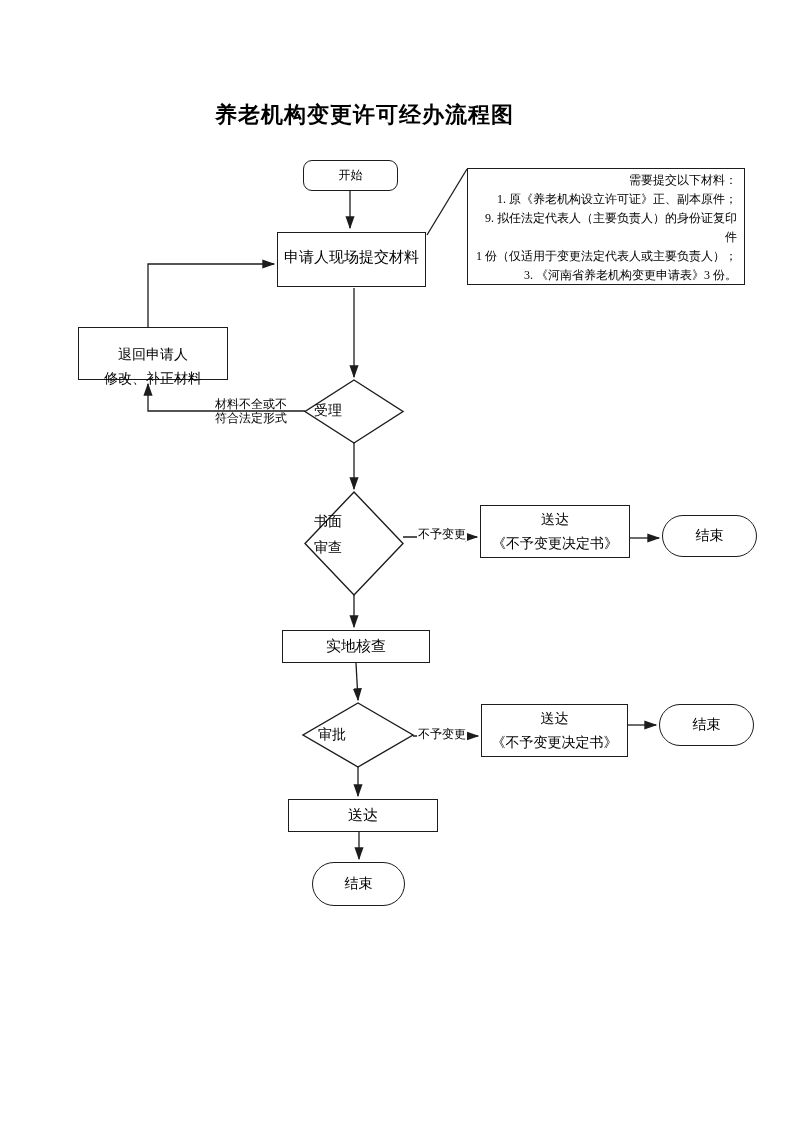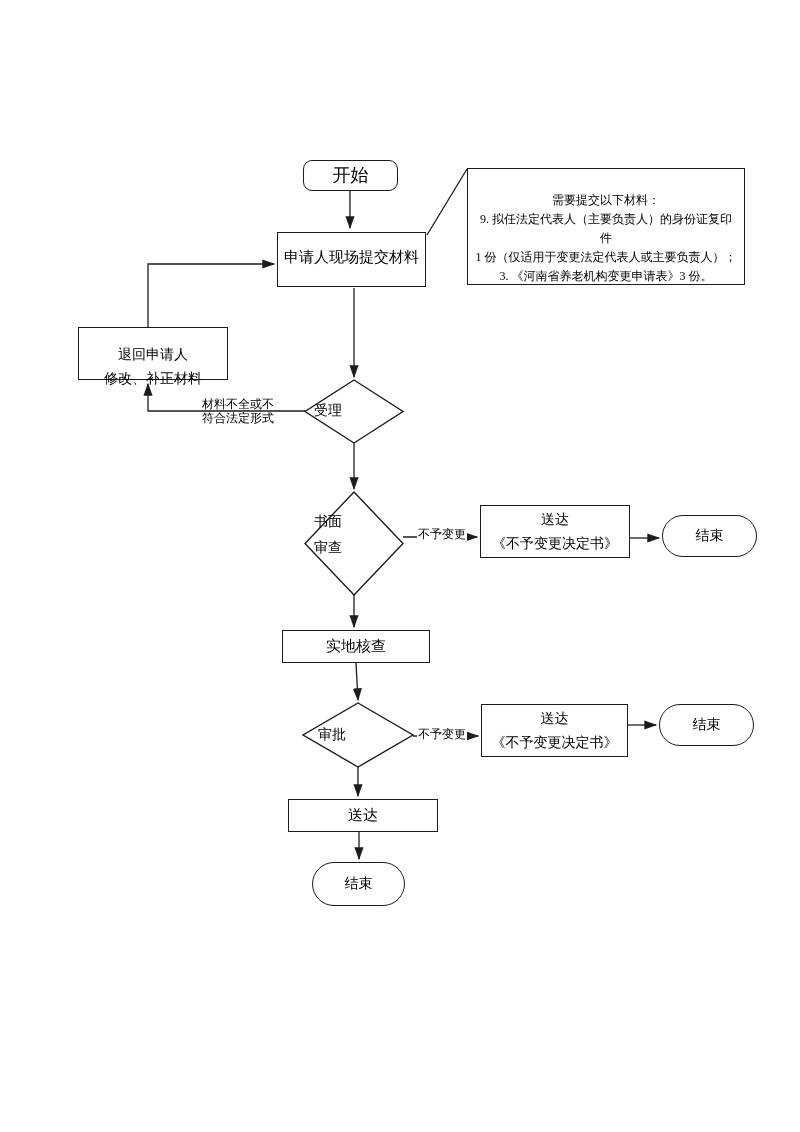--- a/index.html
+++ b/index.html
@@ -9,40 +9,40 @@
   }
   #connectors{position:absolute;left:0;top:0;z-index:1;}
   .abs{position:absolute;box-sizing:border-box;z-index:2;}
   .title{
     left:215px;top:100px;font-size:22px;font-weight:bold;letter-spacing:1px;white-space:nowrap;
   }
   .node{
     border:1.4px solid #1c1c1c;background:#ffffff;text-align:center;
     font-size:15px;line-height:20px;
   }
-  .start{left:303px;top:160px;width:95px;height:31px;border-radius:9px;line-height:28px;font-size:18px;}
+  .start{left:303px;top:160px;width:95px;height:31px;border-radius:9px;line-height:28px;font-size:12px;}
   .submit{left:277px;top:232px;width:149px;height:55px;padding-top:14px;}
   .callout{
-    left:467px;top:168px;width:278px;height:117px;text-align:center;
-    font-size:12px;line-height:19px;padding:22px 7px;
+    left:467px;top:168px;width:278px;height:117px;text-align:right;
+    font-size:12px;line-height:19px;padding:2px 7px;
   }
   .return-box{left:78px;top:327px;width:150px;height:53px;font-size:14px;line-height:24px;padding-top:15px;}
   .deliver1{left:480px;top:505px;width:150px;height:53px;font-size:14px;line-height:24px;padding-top:2px;}
   .end1{left:662px;top:515px;width:95px;height:42px;border-radius:21px;line-height:39px;font-size:14px;}
   .onsite{left:282px;top:630px;width:148px;height:33px;line-height:30px;}
   .deliver2{left:481px;top:704px;width:147px;height:53px;font-size:14px;line-height:24px;padding-top:2px;}
   .end2{left:659px;top:704px;width:95px;height:42px;border-radius:21px;line-height:39px;font-size:14px;}
   .deliver{left:288px;top:799px;width:150px;height:33px;line-height:30px;}
   .end3{left:312px;top:862px;width:93px;height:44px;border-radius:22px;line-height:41px;font-size:14px;}
   .diamond-label{text-align:left;font-size:14px;width:80px;}
   .accept-label{left:314px;top:402px;}
   .written-label{left:314px;top:509px;line-height:26px;}
   .approve-label{left:318px;top:726px;}
   .edge-label{font-size:12px;line-height:14px;white-space:nowrap;}
-  .lbl-incomplete{left:202px;top:397px;}
+  .lbl-incomplete{left:215px;top:397px;}
   .lbl-nochange-1{left:417px;top:527px;background:#ffffff;padding:0 1px;}
   .lbl-nochange-2{left:417px;top:727px;background:#ffffff;padding:0 1px;}
 </style>
 </head>
 <body>
 
 <div id="page">
 
   <svg id="connectors" width="800" height="1132" viewBox="0 0 800 1132">
     <defs>
@@ -66,27 +66,29 @@
       <line x1="359" y1="832" x2="359" y2="859" marker-end="url(#ah)"></line>
       <line x1="427" y1="235" x2="467" y2="169"></line>
     </g>
     <g stroke="#1c1c1c" stroke-width="1.4" fill="#ffffff">
       <polygon points="354,380 403,411.5 354,443 305,411.5"></polygon>
       <polygon points="354,492 403,543.5 354,595 305,543.5"></polygon>
       <polygon points="358,703 413,735 358,767 303,735"></polygon>
     </g>
   </svg>
 
+  <div class="abs title">养老机构变更许可经办流程图</div>
 
   <div class="abs node start">开始</div>
 
   <div class="abs node submit">申请人现场提交材料</div>
 
   <div class="abs node callout">
     <div>需要提交以下材料：</div>
+    <div>1. 原《养老机构设立许可证》正、副本原件；</div>
     <div>9. 拟任法定代表人（主要负责人）的身份证复印件</div>
     <div>1 份（仅适用于变更法定代表人或主要负责人）；</div>
     <div>3. 《河南省养老机构变更申请表》3 份。</div>
   </div>
 
   <div class="abs node return-box">
     <div>退回申请人</div>
     <div>修改、补正材料</div>
   </div>
 

